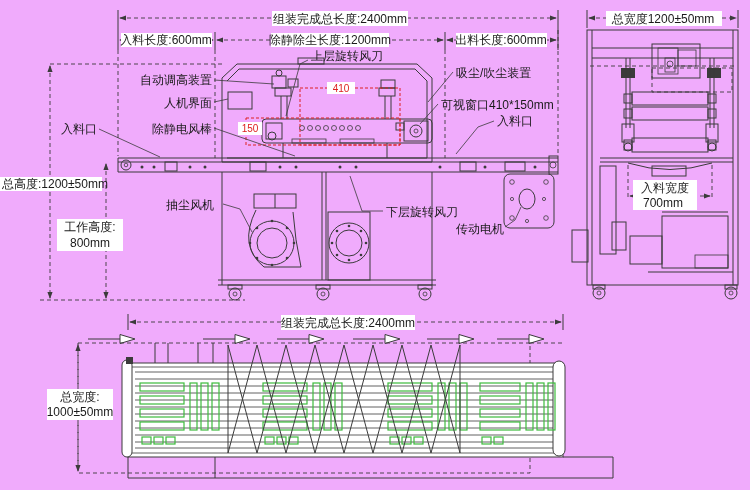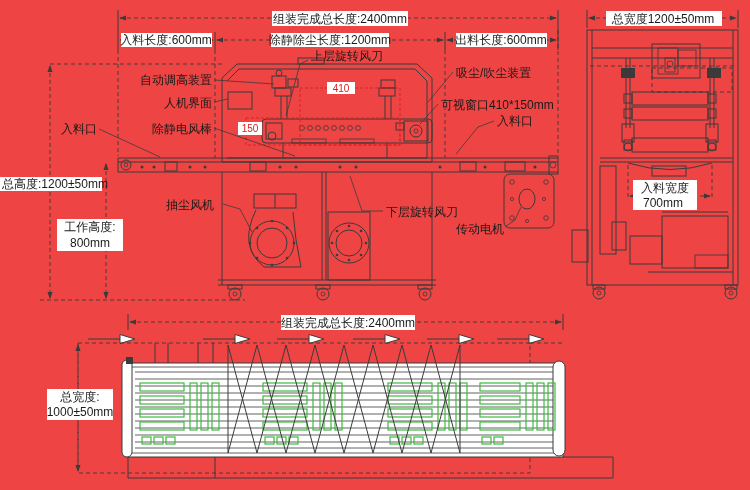--- a/index.html
+++ b/index.html
@@ -1,16 +1,16 @@
 <!DOCTYPE html>
 <html><head>
 <meta charset="utf-8">
 <style>
   html,body{margin:0;padding:0;background:#fff;}
-  .page{position:relative;width:750px;height:490px;background:#ef4444;overflow:hidden;
+  .page{position:relative;width:750px;height:490px;background:#f0abfc;overflow:hidden;
         font-family:"Liberation Sans","DejaVu Sans",sans-serif;}
   svg{display:block;}
   text{font-family:"Liberation Sans","DejaVu Sans",sans-serif;fill:#1a1a1a;}
   .dimtxt{font-size:12px;}
   .calltxt{font-size:12px;}
   .redtxt{font-size:10px;fill:#dd2020;}
   .ln{stroke:#3b3b3b;stroke-width:1;fill:none;}
   .lnt{stroke:#3b3b3b;stroke-width:0.8;fill:none;}
   .dsh{stroke:#3b3b3b;stroke-width:0.9;fill:none;stroke-dasharray:4 3;}
   .red{stroke:#dd2020;stroke-width:1;fill:none;stroke-dasharray:3 2;}

